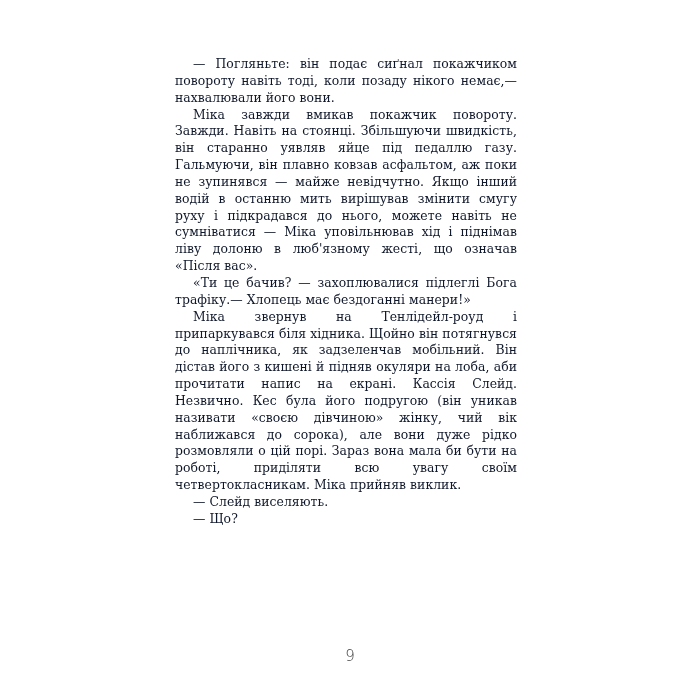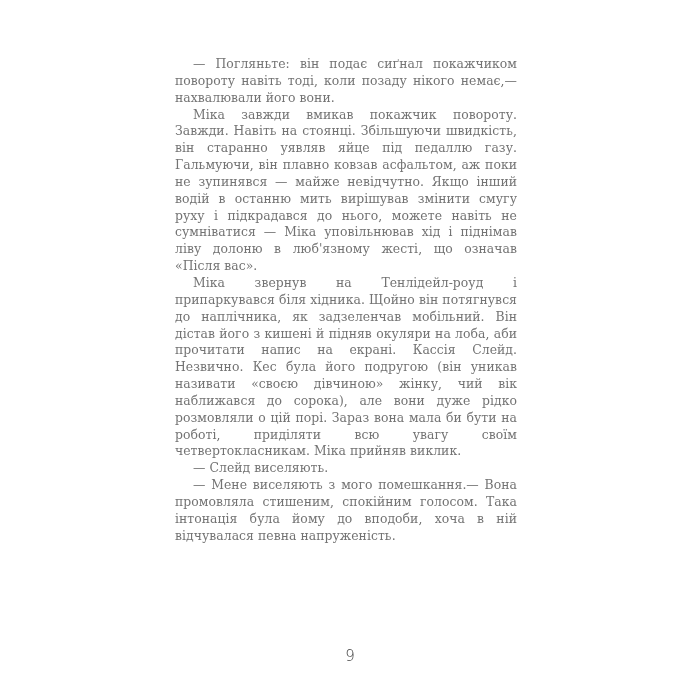--- a/index.html
+++ b/index.html
@@ -5,21 +5,21 @@
     html, body { margin: 0; padding: 0; background: #ffffff; }
     body { width: 700px; height: 700px; position: relative; overflow: hidden; }
     .page {
       position: absolute;
       left: 175px;
       top: 56px;
       width: 342px;
       font-family: "DejaVu Serif", "Liberation Serif", serif;
       font-size: 12.4px;
       line-height: 16.85px;
-      color: #737373;
+      color: #0f172a;
       letter-spacing: 0.05px;
     }
     .page p {
       margin: 0;
       text-align: justify;
       text-align-last: left;
       text-indent: 18px;
       hyphens: manual;
     }
     .page-number {
@@ -33,18 +33,19 @@
       font-weight: 300;
       color: #3a3a3a;
     }
   </style>
 </head>
 <body>
 
 <div class="page">
   <p>— Погляньте: він подає сиґнал покажчиком повороту навіть тоді, коли позаду нікого немає,— нахвалювали його вони.</p>
   <p>Міка завжди вмикав покажчик повороту. Завжди. Навіть на стоянці. Збільшуючи швидкість, він старанно уявляв яйце під педаллю газу. Гальмуючи, він плавно ковзав асфальтом, аж поки не зупинявся — майже невідчутно. Якщо інший водій в останню мить вирішував змінити смугу руху і підкрадався до нього, можете навіть не сумніватися — Міка уповільнював хід і піднімав ліву долоню в люб'язному жесті, що означав «Після вас».</p>
+  <p>«Ти це бачив? — захоплювалися підлеглі Бога трафіку.— Хлопець має бездоганні манери!»</p>
   <p>Міка звернув на Тенлідейл-роуд і припаркувався біля хідника. Щойно він потягнувся до наплічника, як задзеленчав мобільний. Він дістав його з кишені й підняв окуляри на лоба, аби прочитати напис на екрані. Кассія Слейд. Незвично. Кес була його подругою (він уникав називати «своєю дівчиною» жінку, чий вік наближався до сорока), але вони дуже рідко розмовляли о цій порі. Зараз вона мала би бути на роботі, приділяти всю увагу своїм четвертокласникам. Міка прийняв виклик.</p>
   <p>— Слейд виселяють.</p>
-  <p>— Мене виселяють з мого помешкання.— Вона промовляла стишеним, спокійним голосом. Така інтонація була йому до вподоби, хоча в ній відчувалася певна напруженість.</p>
+  <p>— Що?</p>
 </div>
 
 <div class="page-number">9</div>
 
 </body></html>

